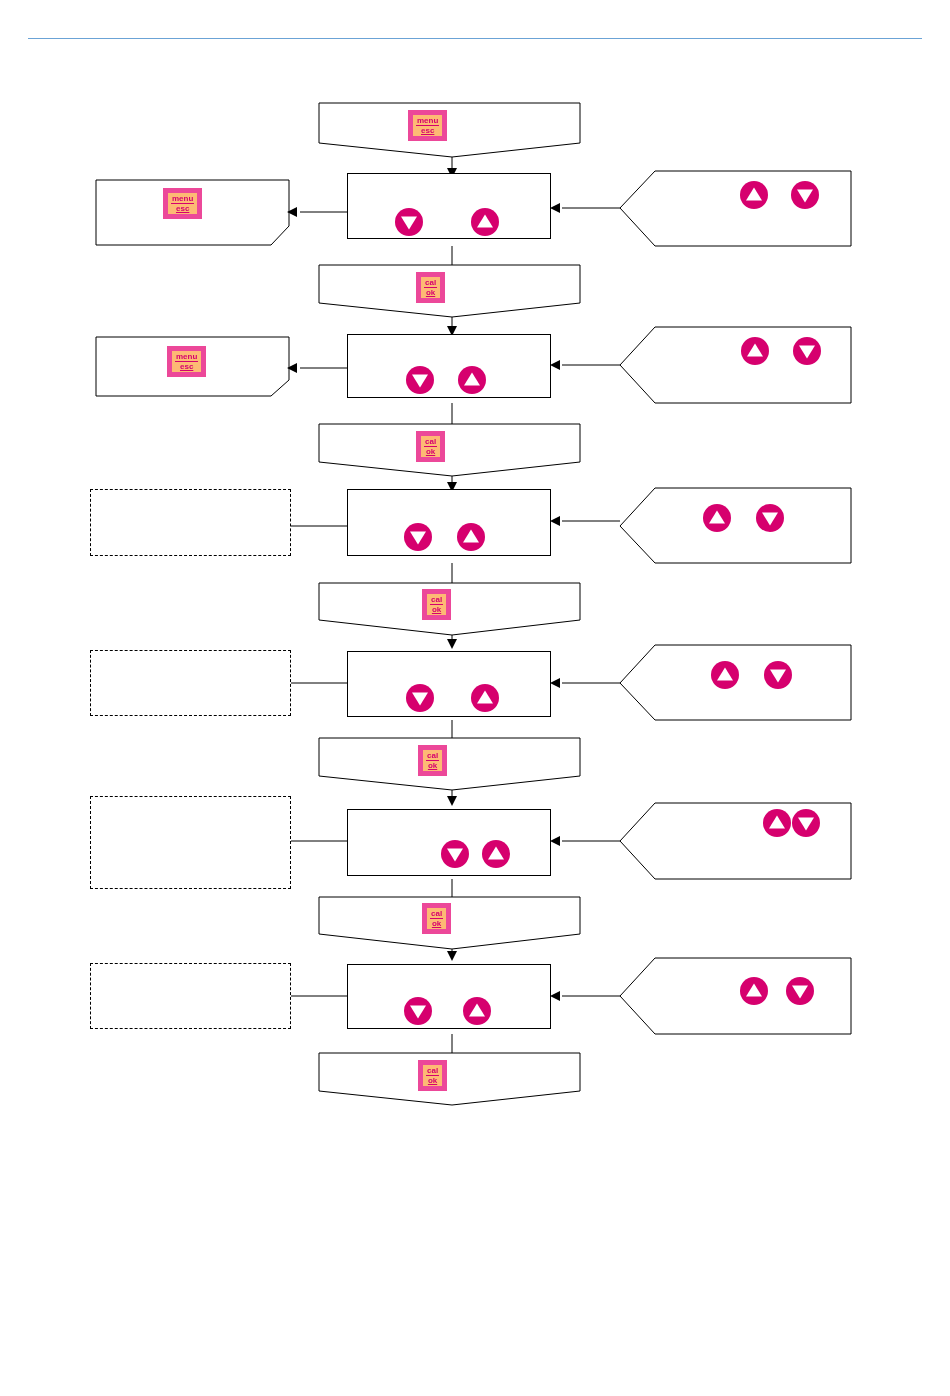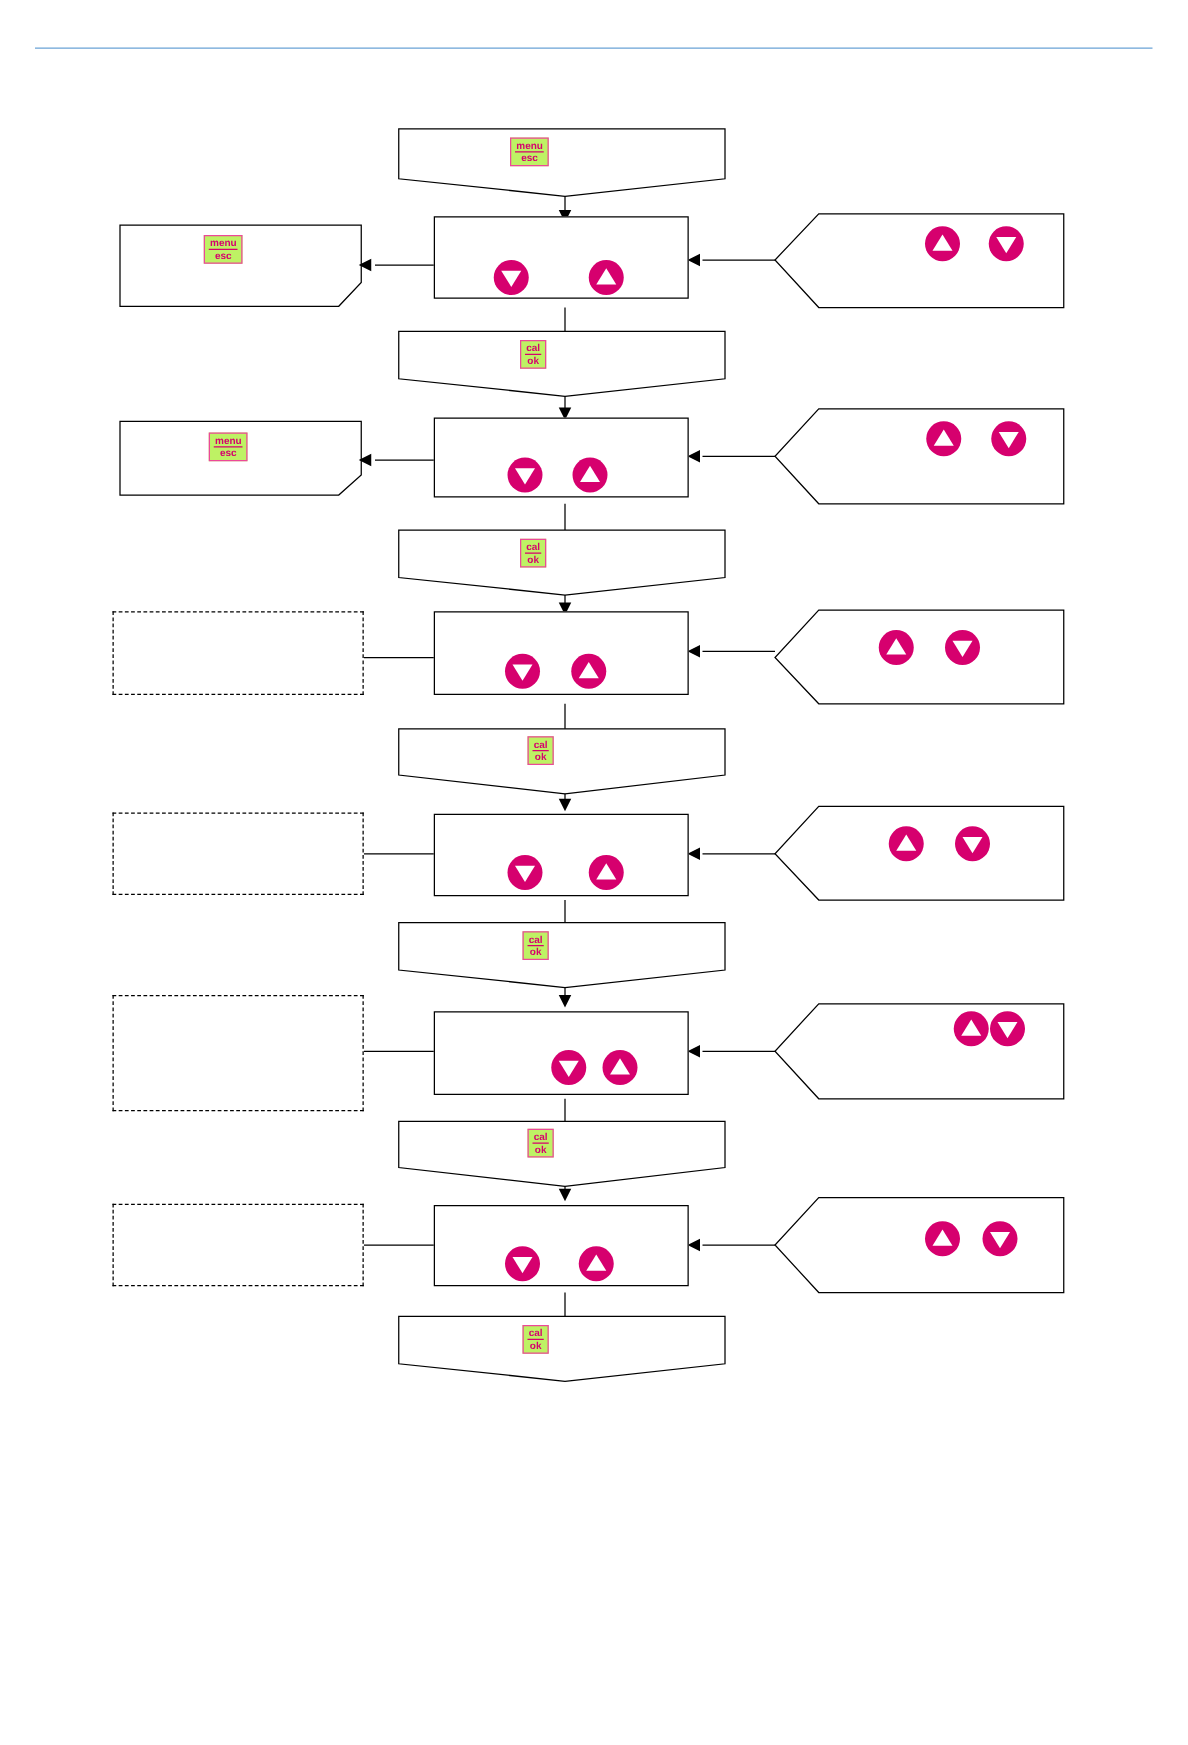--- a/index.html
+++ b/index.html
@@ -25,32 +25,32 @@
     border:1px dashed #000;
     background:#fff;
   }
 
   
   svg.shape{position:absolute;left:0;top:0;overflow:visible;}
 
   
   .key{
     position:absolute;
-    border:1px solid #ec4899;
-    background:#bef264;
+    border:5px solid #ec4899;
+    background:#fdba74;
     color:#d6006e;
     font-size:8px;
     font-weight:bold;
     line-height:9px;
     text-align:center;
     padding:1px 3px;
     box-sizing:border-box;
   }
   .key .k1{display:block;border-bottom:1px solid #d6006e;padding:0 1px;}
-  .key .k2{display:block;padding:0 1px;}
+  .key .k2{display:block;padding:0 1px;text-decoration:underline;}
 
   
   .tribtn{
     position:absolute;
     width:28px;height:28px;border-radius:50%;
     background:#d6006e;
   }
   .tribtn::after{
     content:"";position:absolute;left:50%;top:50%;
     transform:translate(-50%,-50%);

